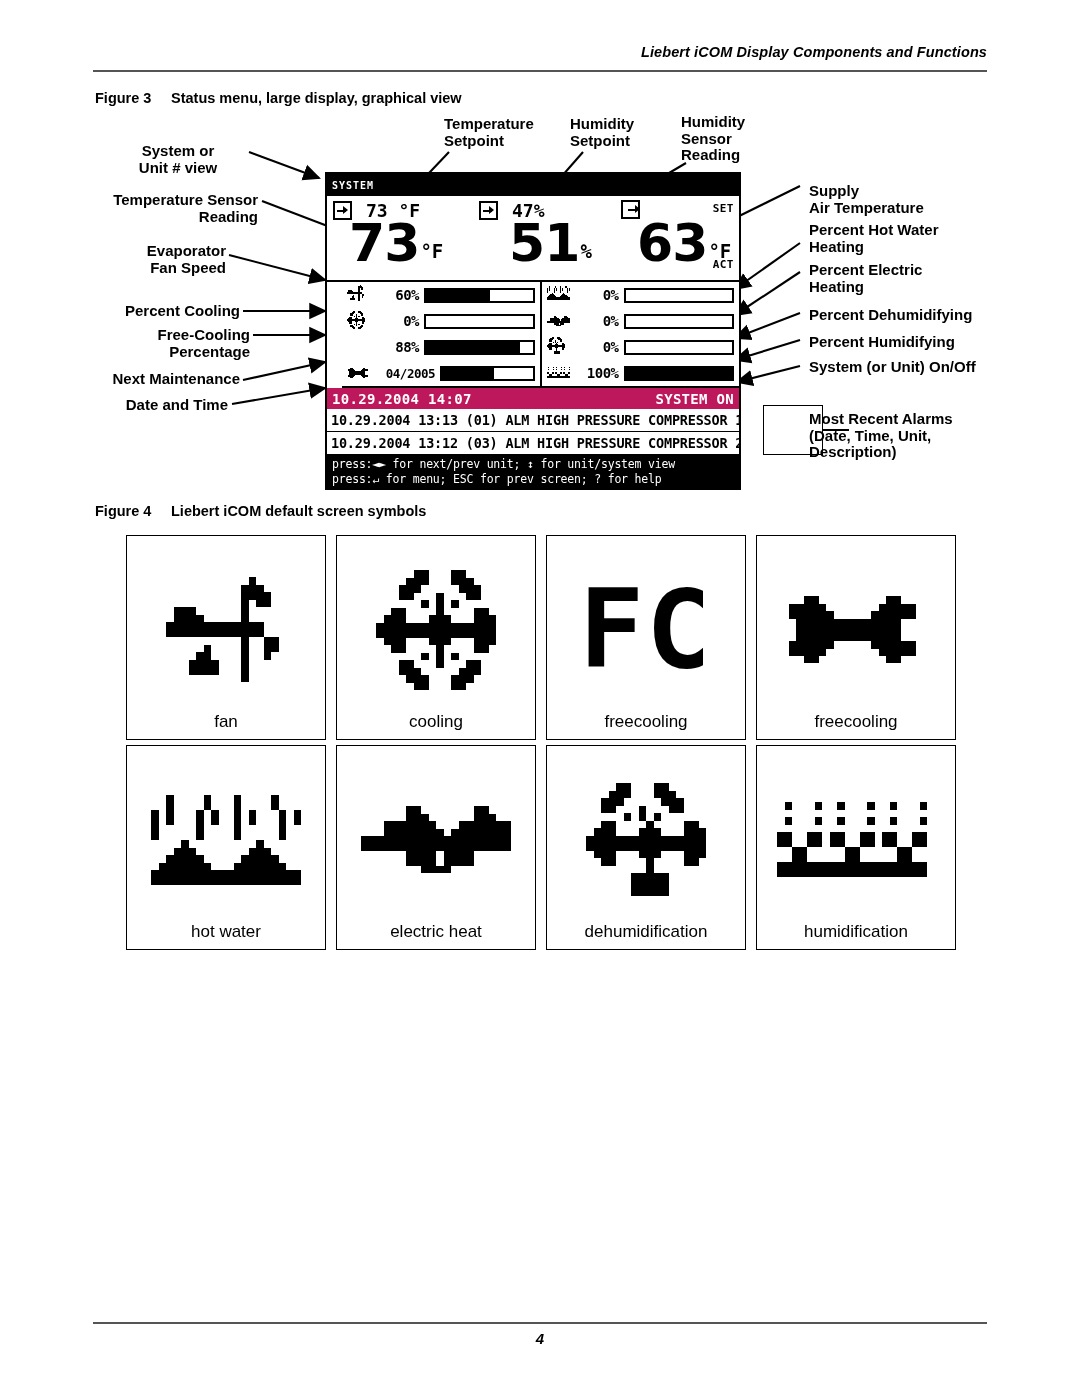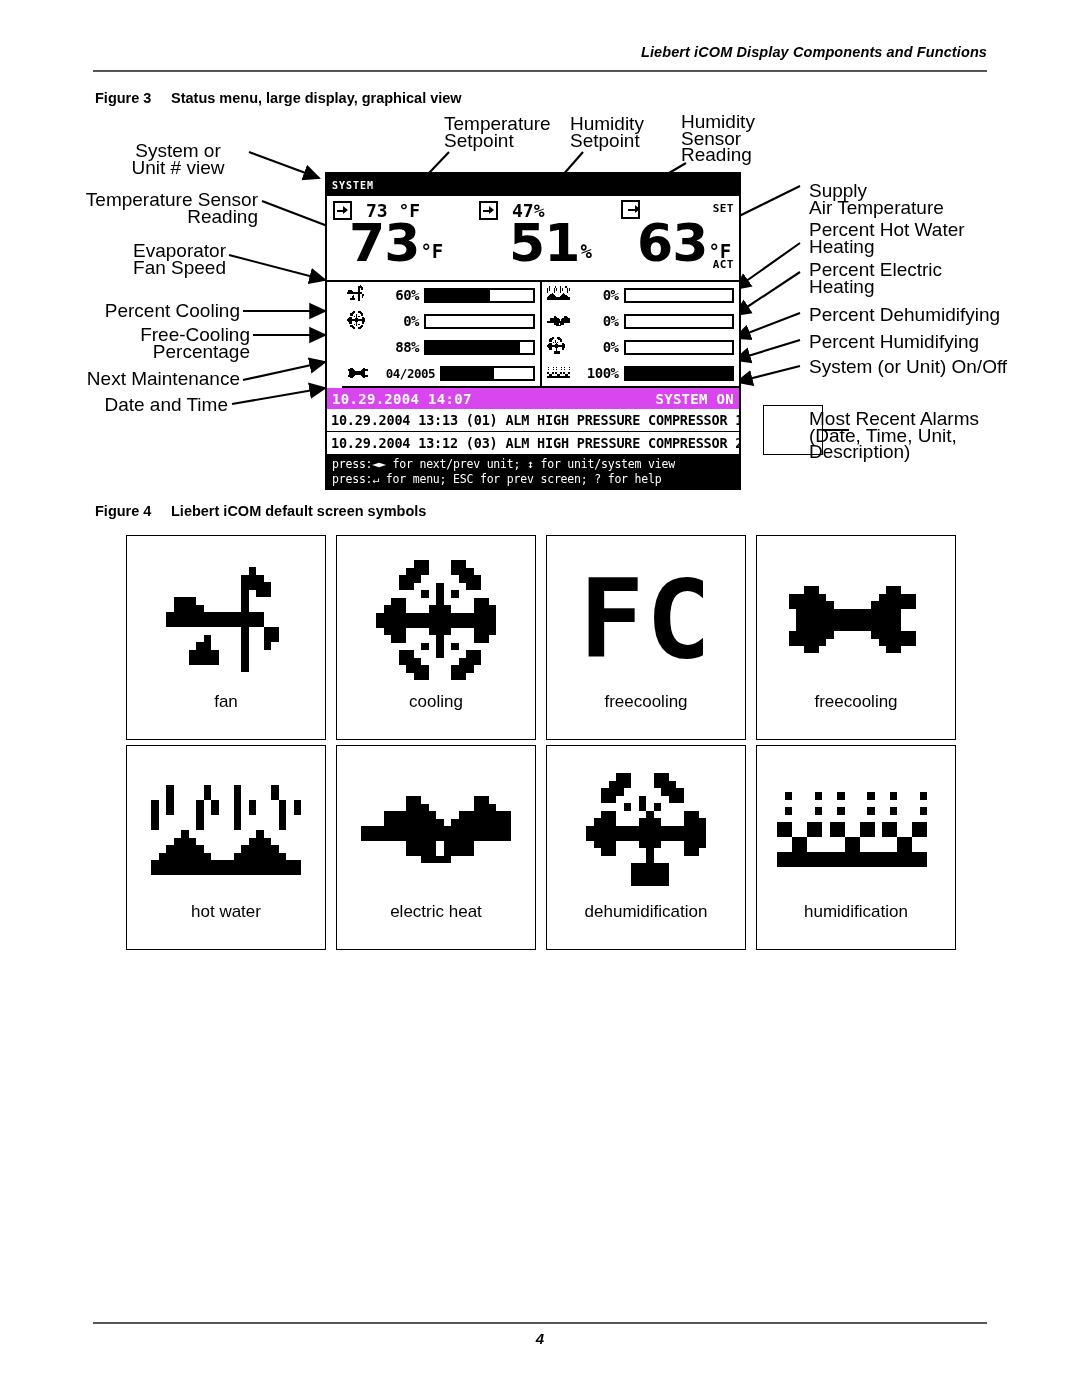--- a/index.html
+++ b/index.html
@@ -24,21 +24,21 @@
   }
 
   
   .figcap{position:absolute;font-weight:bold;font-size:14.5px;white-space:nowrap;}
   .figcap .num{display:inline-block;width:76px;}
   #figcap3{left:95px;top:90px;}
   #figcap4{left:95px;top:503px;}
 
   
   .label{
-    position:absolute;font-weight:normal;font-size:19px;line-height:16.5px;
+    position:absolute;font-weight:bold;font-size:15px;line-height:16.5px;
     white-space:pre;
   }
   .label.r{text-align:right;}
 
   
   #leaders{position:absolute;left:0;top:0;width:1080px;height:500px;}
 
   
   .lcd{
     position:absolute;left:325px;top:172px;width:416px;height:318px;
@@ -97,21 +97,21 @@
     letter-spacing:-.5px;
   }
   .bar-pct.wide{flex:0 0 62px;font-size:12.5px;}
   .bar-track{
     flex:1;height:15px;border:2px solid #000;box-sizing:border-box;background:#fff;position:relative;
   }
   .bar-fill{position:absolute;left:0;top:0;bottom:0;background:#000;}
 
   
   .lcd-status{
-    height:21px;background:#d946ef;color:#fff;display:flex;align-items:center;
+    height:21px;background:#be185d;color:#fff;display:flex;align-items:center;
     justify-content:space-between;padding:0 5px;font-size:14px;font-weight:bold;
     letter-spacing:.3px;
   }
   .alarm{
     height:22px;display:flex;align-items:center;padding:0 4px;
     font-size:13.5px;font-weight:bold;letter-spacing:-.2px;white-space:nowrap;
     border-bottom:1px solid #000;
   }
   .lcd-help{
     background:#000;color:#fff;padding:2px 5px 3px 5px;
@@ -125,21 +125,21 @@
   }
   .alarm-tick{position:absolute;left:823px;top:429px;width:26px;height:1.6px;background:#000;}
 
   
   .grid{position:absolute;left:126px;top:535px;}
   .cellrow{display:flex;}
   .cell{
     width:200px;height:205px;border:1.8px solid #000;box-sizing:border-box;
     margin-right:10px;margin-bottom:5px;
     display:flex;flex-direction:column;align-items:center;justify-content:space-between;
-    padding:14px 0 20px 0;background:#fff;
+    padding:14px 0 0 0;background:#fff;
   }
   .cell .art{flex:1;display:flex;align-items:center;justify-content:center;width:100%;}
   .cell .cap{font-size:17px;line-height:26px;padding-bottom:4px;}
 </style>
 </head>
 <body>
 
 <div class="page">
 
   <div class="runhead">Liebert iCOM Display Components and Functions</div>

